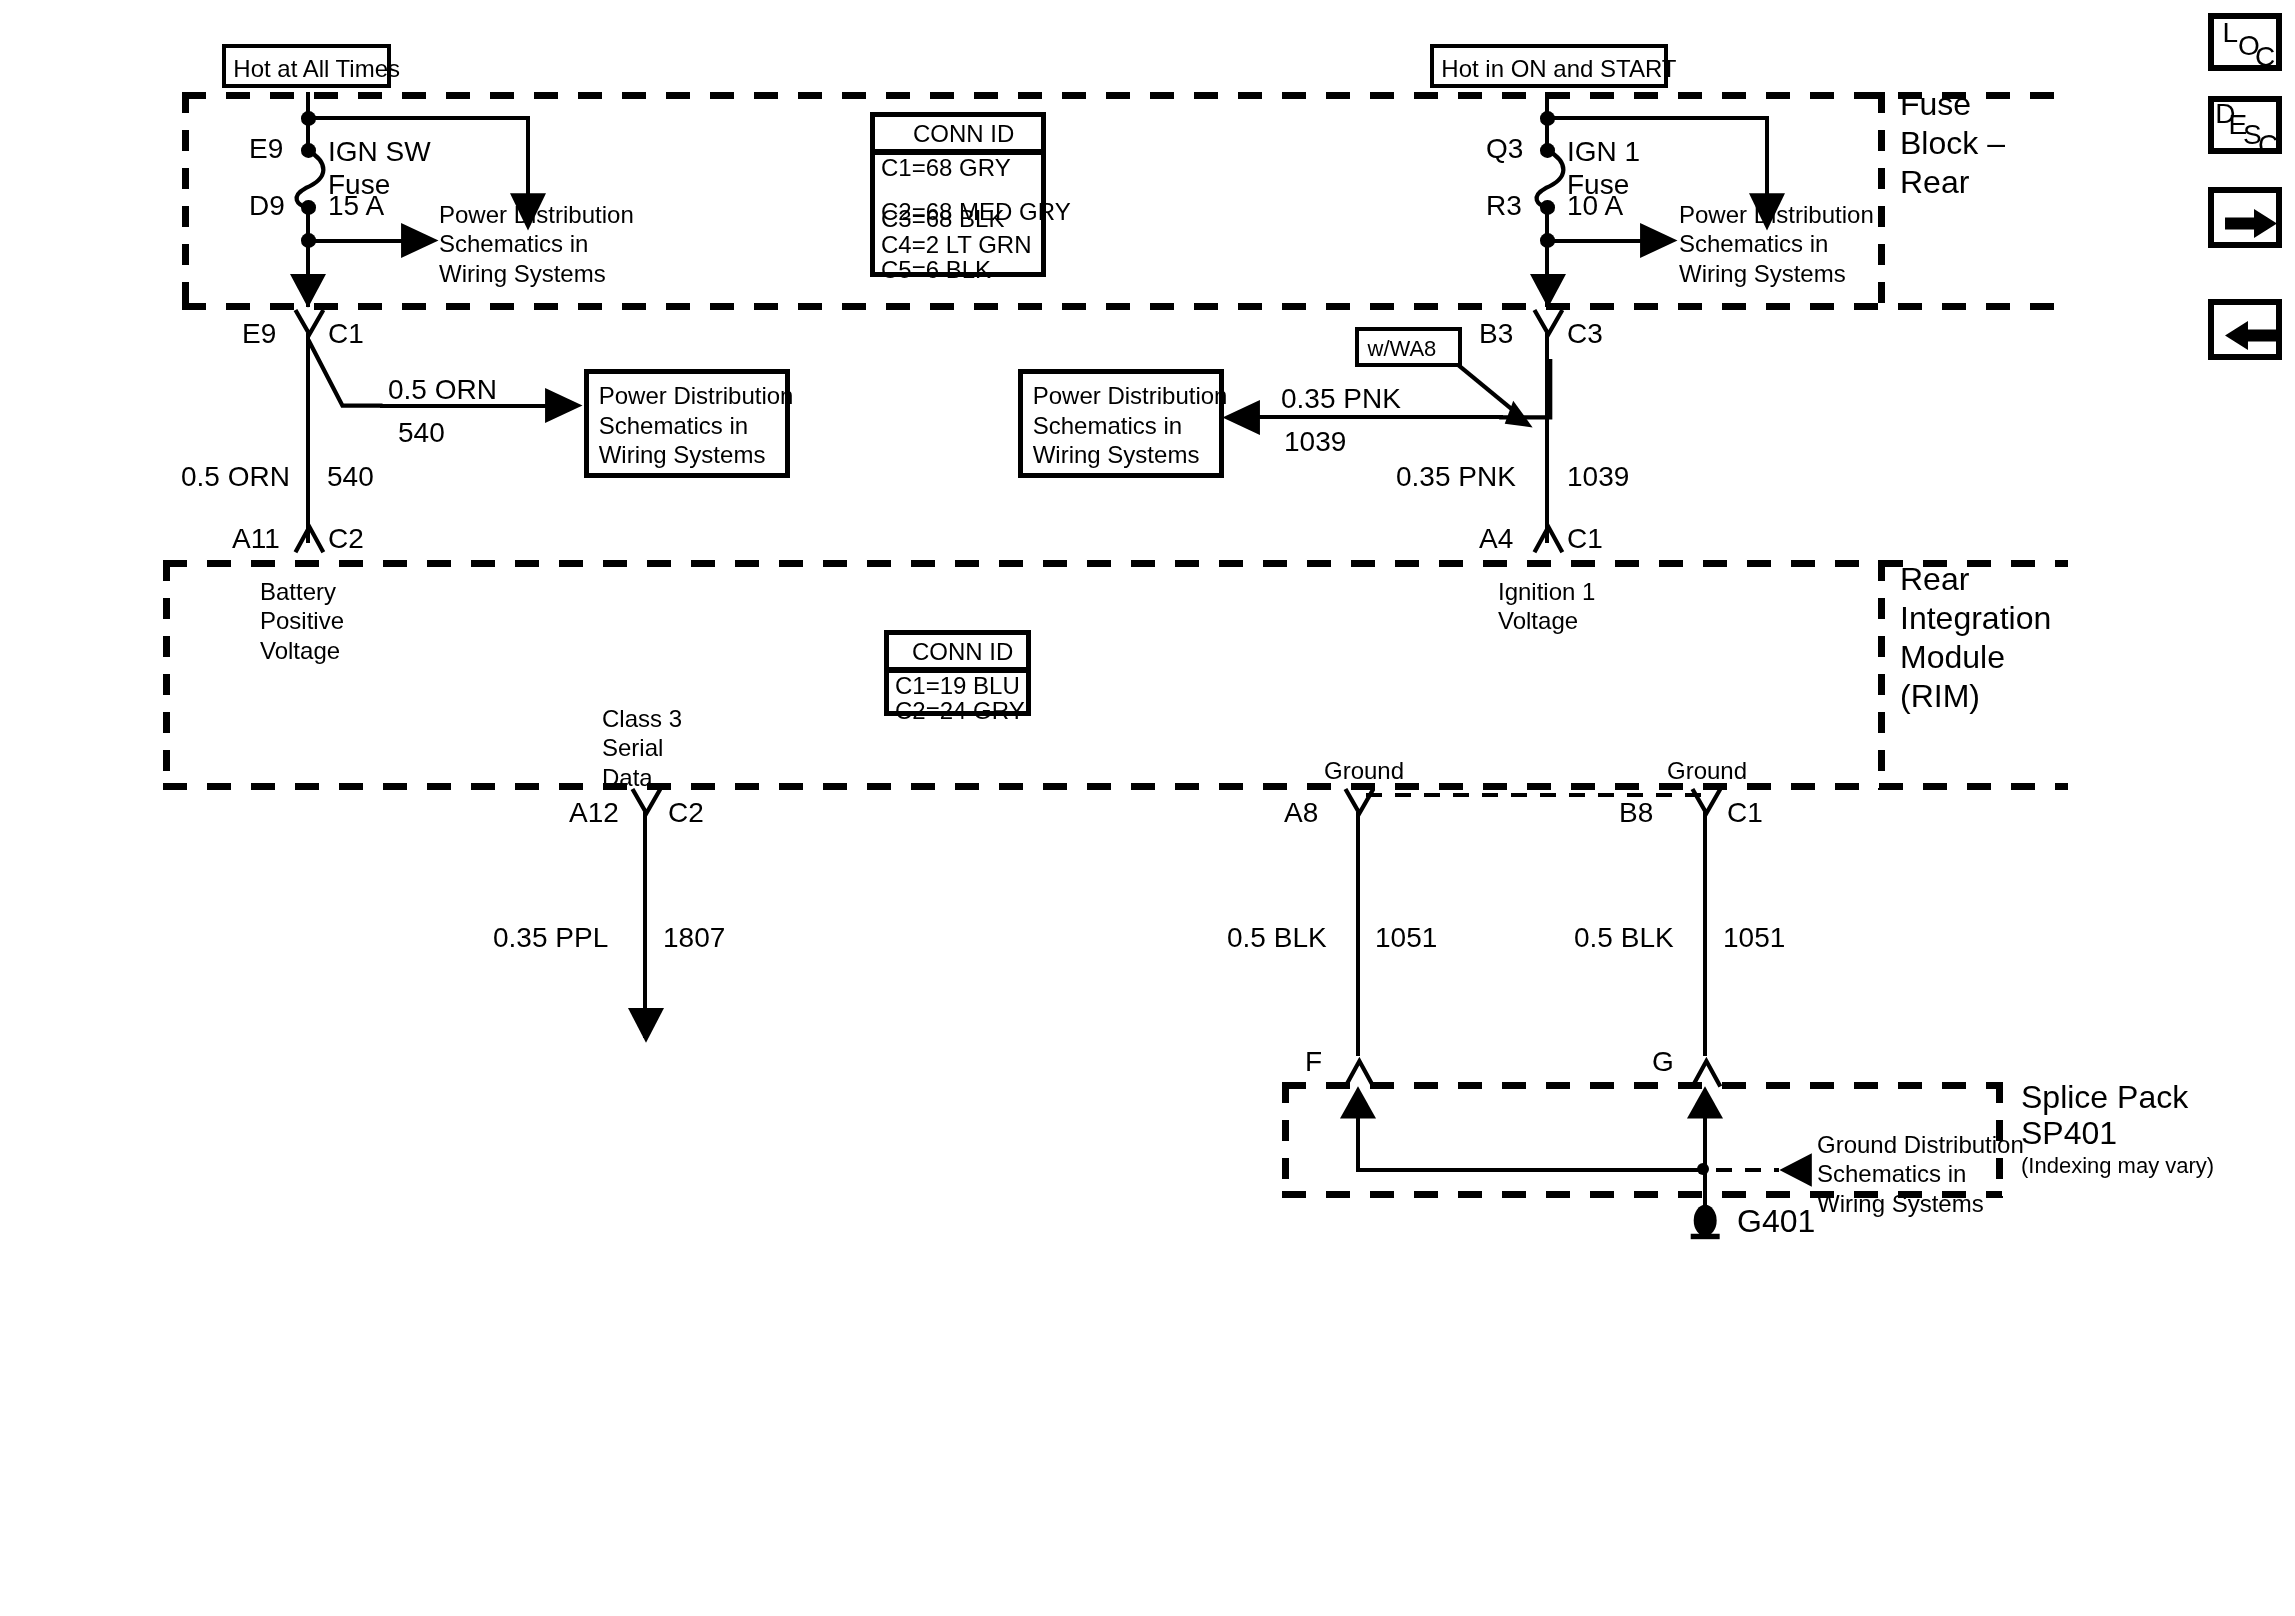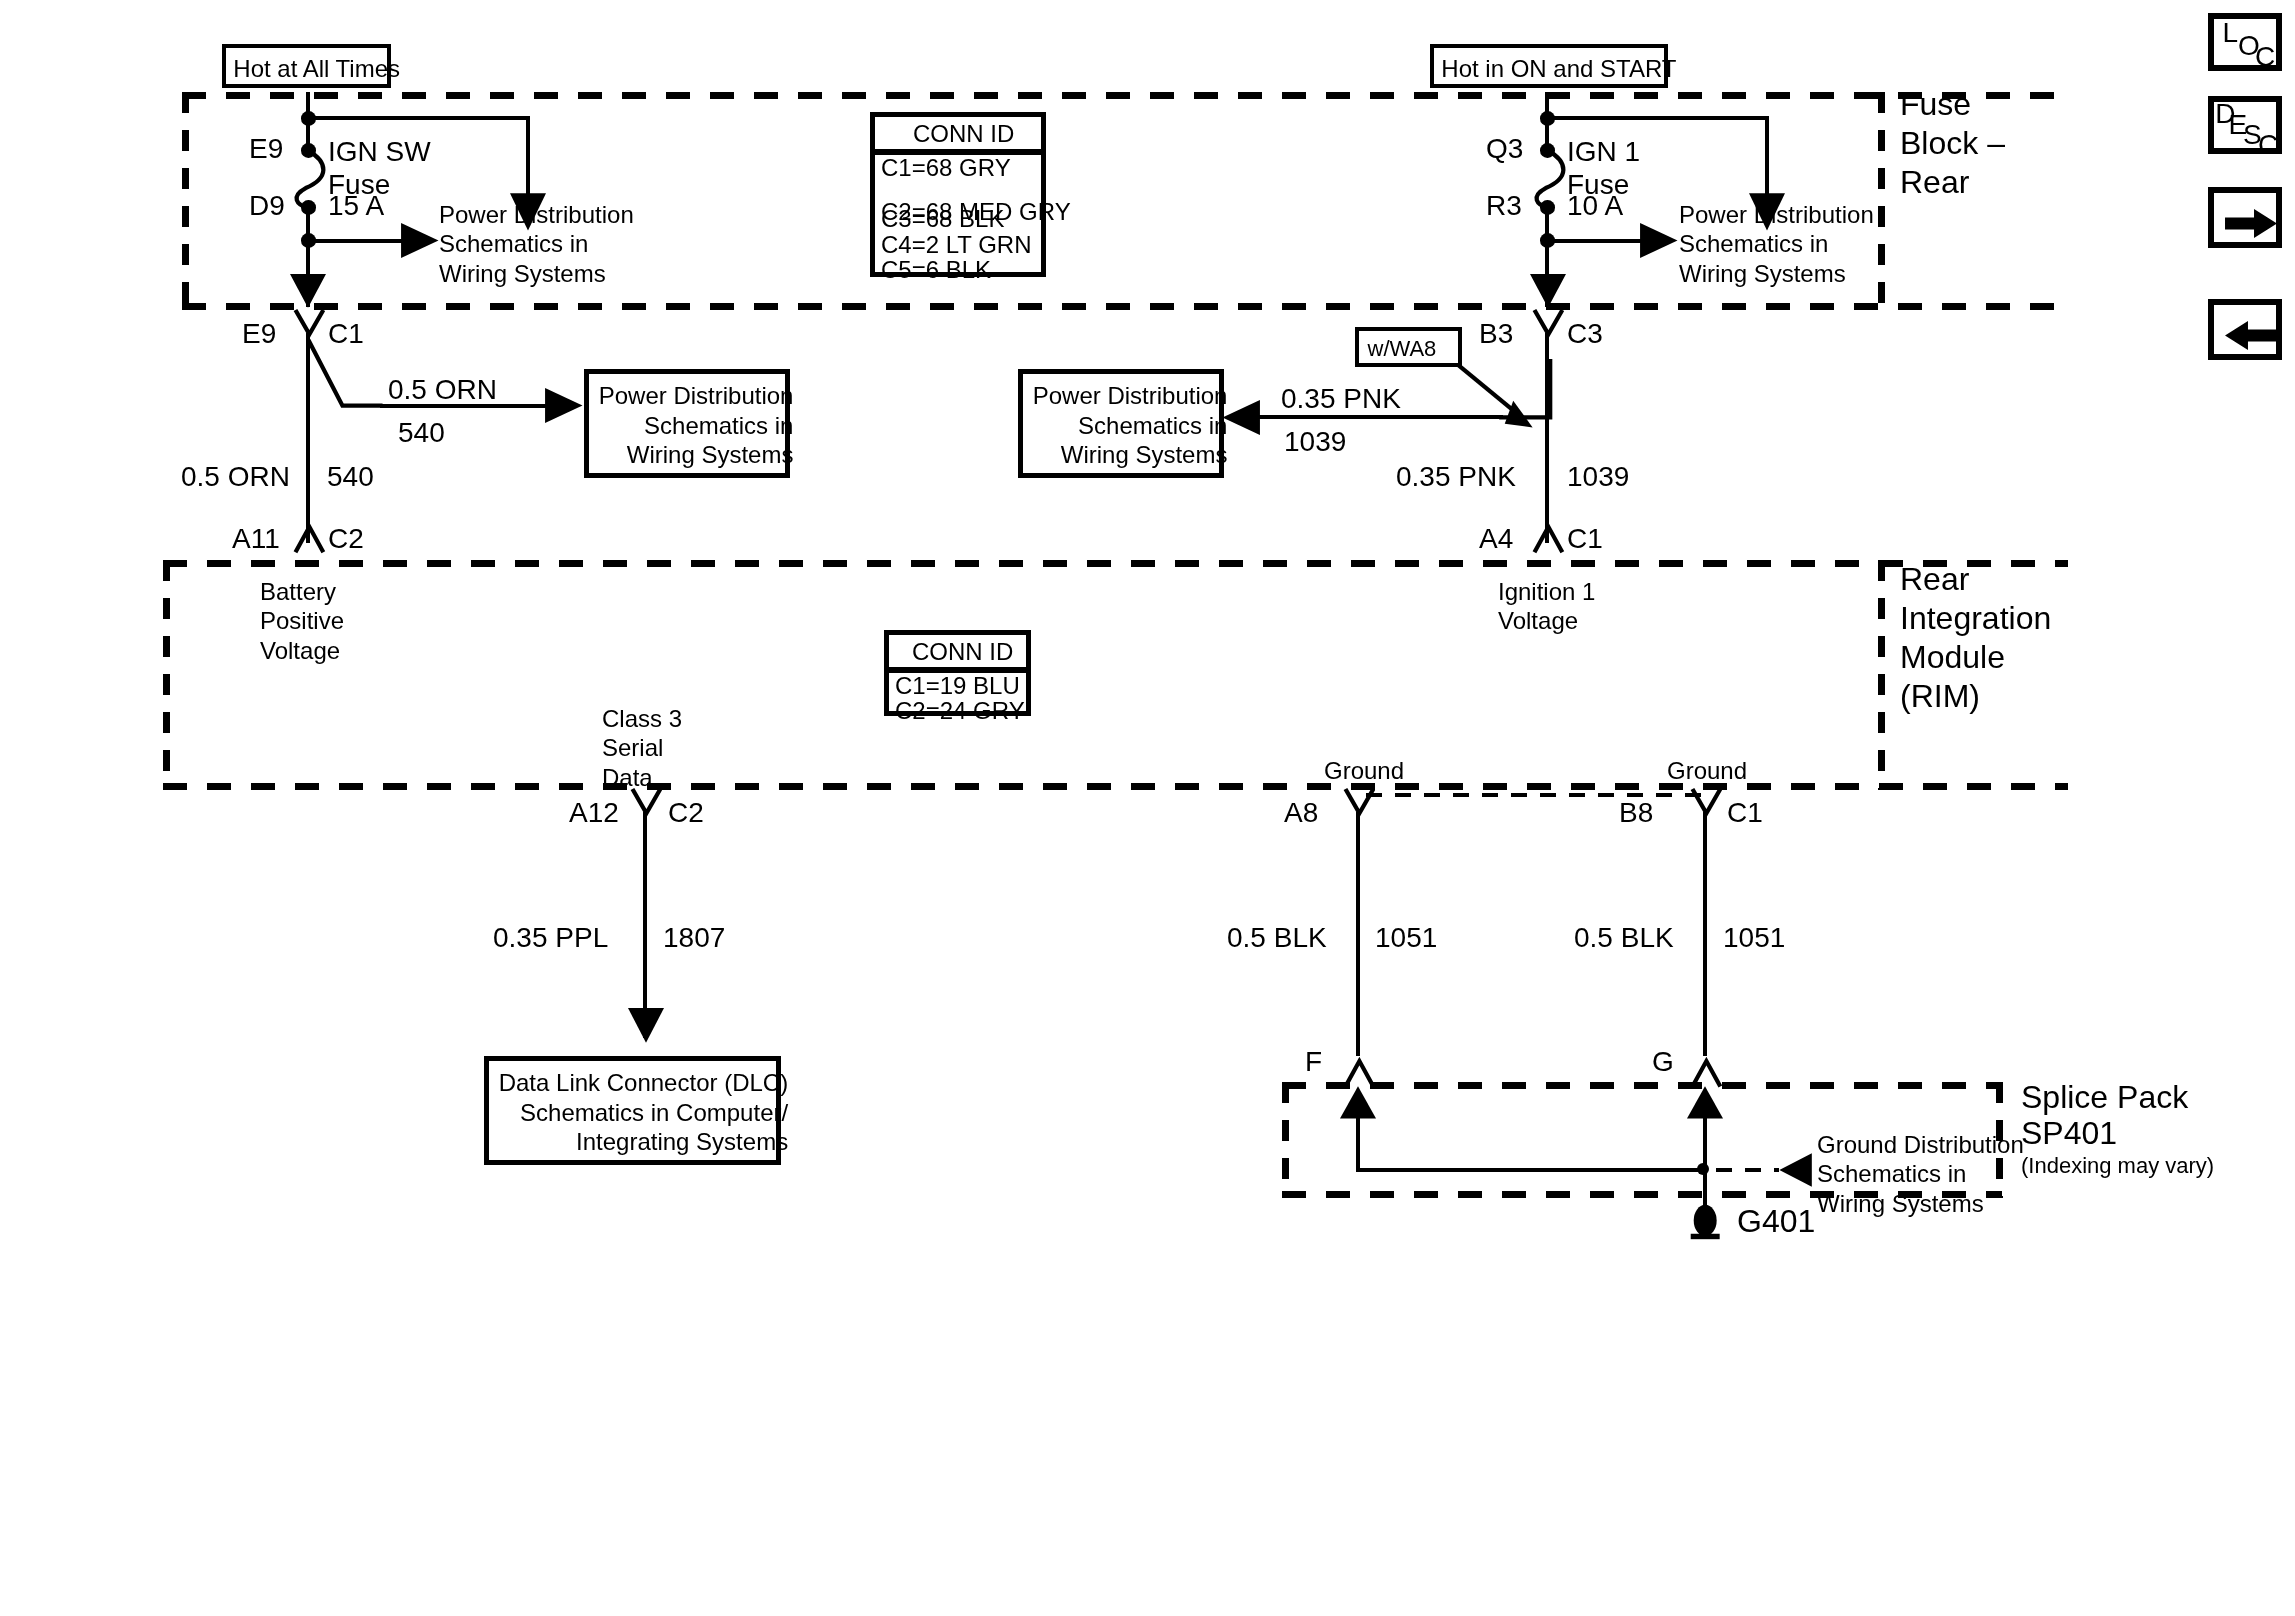--- a/index.html
+++ b/index.html
@@ -8,21 +8,21 @@
   .abs{position:absolute;}
   .t{position:absolute;white-space:pre;line-height:1.22;font-weight:400;}
 
   
   .fs-lg{font-size:32px;}     
   .fs-md{font-size:28px;}     
   .fs-sm{font-size:24px;}     
   .fs-xs{font-size:22px;}     
 
   
-  .box{position:absolute;background:#fff;border:4.2px solid #000;box-sizing:border-box;text-align:right;}
+  .box{position:absolute;background:#fff;border:4.2px solid #000;box-sizing:border-box;}
   
   .vdash{position:absolute;width:6.7px;background:
      repeating-linear-gradient(to bottom,#000 0 20.6px,transparent 20.6px 38px);}
   .hdashthin{position:absolute;height:3.6px;background:
      repeating-linear-gradient(to right,#000 0 16px,transparent 16px 29px);}
 
   
   .vw{position:absolute;width:4.2px;background:#000;}
   .hw{position:absolute;height:4.2px;background:#000;}
   .dot{position:absolute;width:14.6px;height:14.6px;border-radius:50%;background:#000;}
@@ -248,25 +248,20 @@
   <div class="t fs-md" style="left:569px;top:796px;">A12</div>
   <div class="t fs-md" style="left:668px;top:796px;">C2</div>
 
   <div class="vw" style="left:643px;top:812px;width:4.2px;height:226px;"></div>
   <svg style="left:628px;top:1008px;width:36px;height:36px;" viewBox="0 0 60 60" width="36" height="36">
      <polygon class="fil" points="0,0 60,0 30,58"></polygon>
   </svg>
   <div class="t fs-md" style="left:493px;top:921px;">0.35 PPL</div>
   <div class="t fs-md" style="left:663px;top:921px;">1807</div>
 
-  <div class="box" style="left:484px;top:1056px;width:297px;height:109px;border-width:5.5px;">
-     <div class="t fs-sm" style="left:9.7px;top:7.3px;">Data Link Connector (DLC)
-Schematics in Computer/
-Integrating Systems</div>
-  </div>
 
   <div class="hdashthin" style="left:1366px;top:793px;width:348px;height:3.6px;"></div>
 
   <svg style="left:1344px;top:789px;width:32px;height:40px;" viewBox="0 0 52 66" width="32" height="40">
      <path class="stk" d="M 2 0 L 25 40 L 48 0"></path>
   </svg>
   <div class="t fs-md" style="left:1284px;top:796px;">A8</div>
 
   <svg style="left:1691px;top:789px;width:32px;height:40px;" viewBox="0 0 52 66" width="32" height="40">
      <path class="stk" d="M 2 0 L 25 40 L 48 0"></path>

